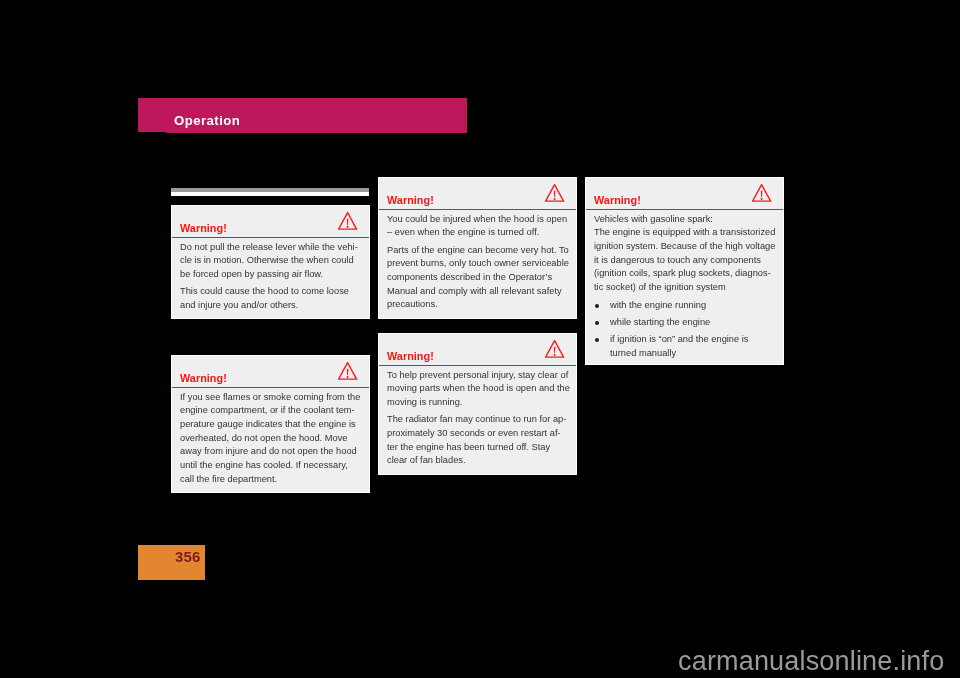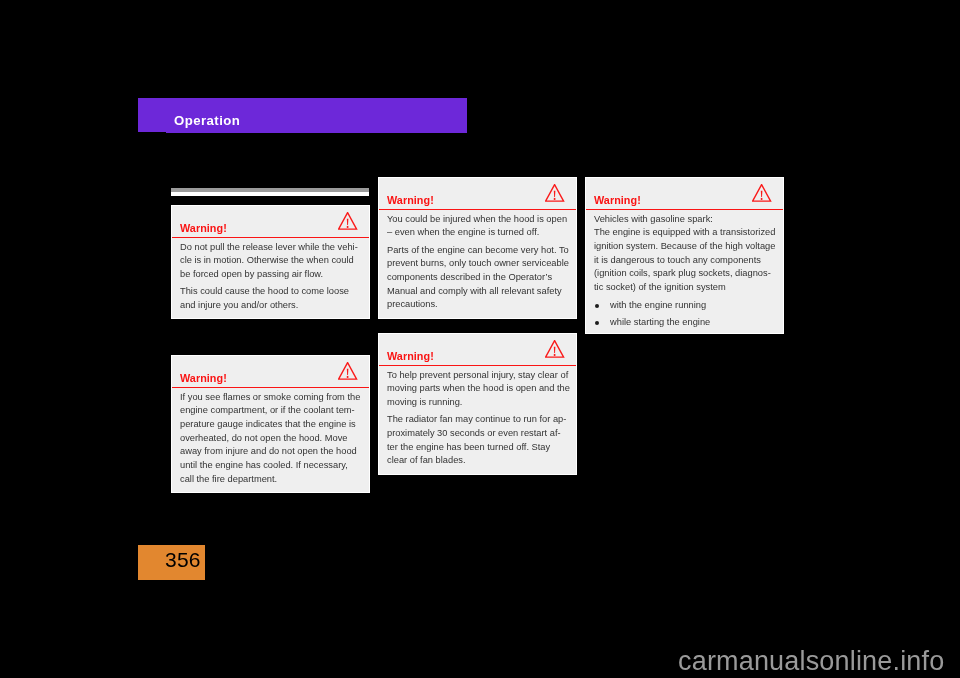--- a/index.html
+++ b/index.html
@@ -8,21 +8,21 @@
     width:960px;height:678px;background:#000;overflow:hidden;
     font-family:"Liberation Sans",sans-serif;
     -webkit-font-smoothing:antialiased;
   }
   .page{position:absolute;left:0;top:0;width:960px;height:678px;background:#000;
         transform:translateZ(0);}
 
   
   .chapter-header{
     position:absolute;left:138px;top:98px;width:329px;height:35px;
-    background:#6d28d9;
+    background:#be185d;
   }
   .chapter-header .notch{
     position:absolute;left:0;bottom:0;width:28px;height:1px;background:#000;
   }
   .chapter-title{
     position:absolute;left:35.5px;top:15px;
     color:#ffffff;font-weight:bold;font-size:13.2px;letter-spacing:0.45px;
     white-space:nowrap;will-change:transform;
   }
 
@@ -47,22 +47,22 @@
       will-change:transform;}
   ul.blist{margin:4.4px 0 0 0;padding:0;list-style:none;}
   ul.blist li{position:relative;padding-left:16px;margin-bottom:3.45px;}
   ul.blist li:last-child{margin-bottom:-2.4px;}
   ul.blist li .bul{position:absolute;left:0.6px;top:4.5px;width:4.4px;height:4.4px;
                    border-radius:50%;background:#1d1d1d;
                    font-size:0;line-height:0;overflow:hidden;text-indent:-99px;}
 
   
   .pagenum-box{position:absolute;left:138px;top:545px;width:67px;height:35px;background:#e2872f;}
-  .pagenum{position:absolute;right:4px;top:2.5px;color:#000000;
-           font-weight:normal;font-size:21px;letter-spacing:0.2px;will-change:transform;}
+  .pagenum{position:absolute;right:4px;top:2.5px;color:#7f1d1d;
+           font-weight:bold;font-size:15px;letter-spacing:0.2px;will-change:transform;}
 
   
   .watermark{position:absolute;left:678px;top:646px;color:#9a9a9a;
              font-size:27px;letter-spacing:0.18px;white-space:nowrap;will-change:transform;text-align:right;}
 </style>
 </head>
 <body>
 
 <div class="page">
 
@@ -193,20 +193,25 @@
       </div>
       <ul class="blist">
         <li>
           <span class="bul">•</span>
           <div class="ln">with the engine running</div>
         </li>
         <li>
           <span class="bul">•</span>
           <div class="ln">while starting the engine</div>
         </li>
+        <li>
+          <span class="bul">•</span>
+          <div class="ln">if ignition is “on” and the engine is</div>
+          <div class="ln">turned manually</div>
+        </li>
       </ul>
     </div>
   </div>
 
   <div class="pagenum-box">
     <div class="pagenum">356</div>
   </div>
 
   <div class="watermark">carmanualsonline.info</div>
 </div>

